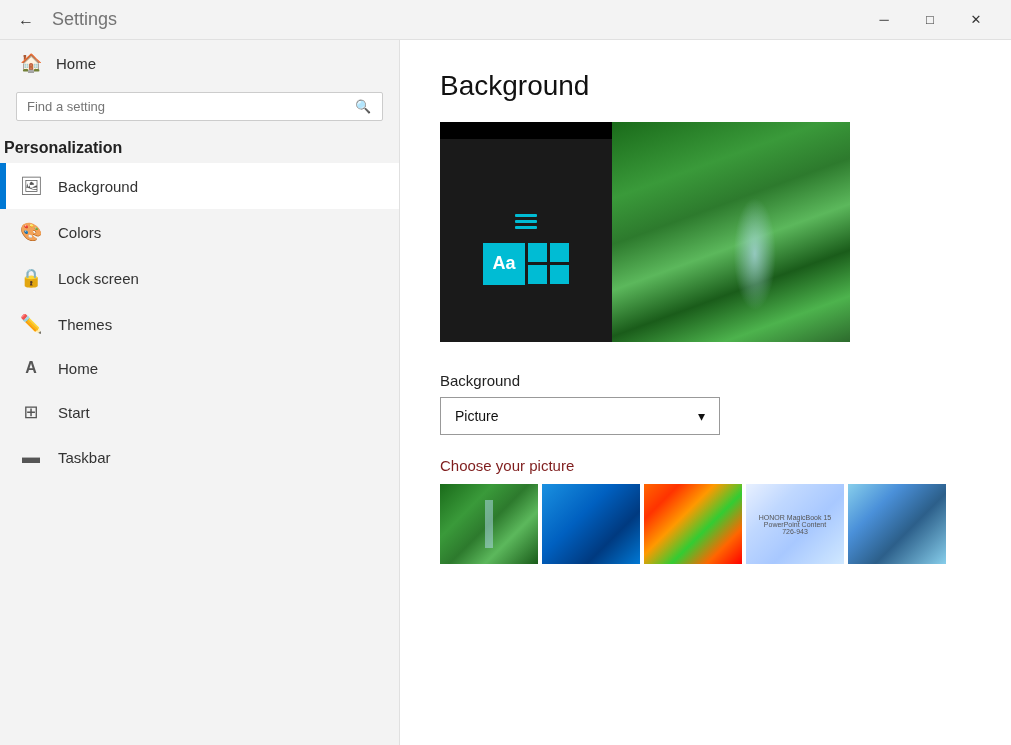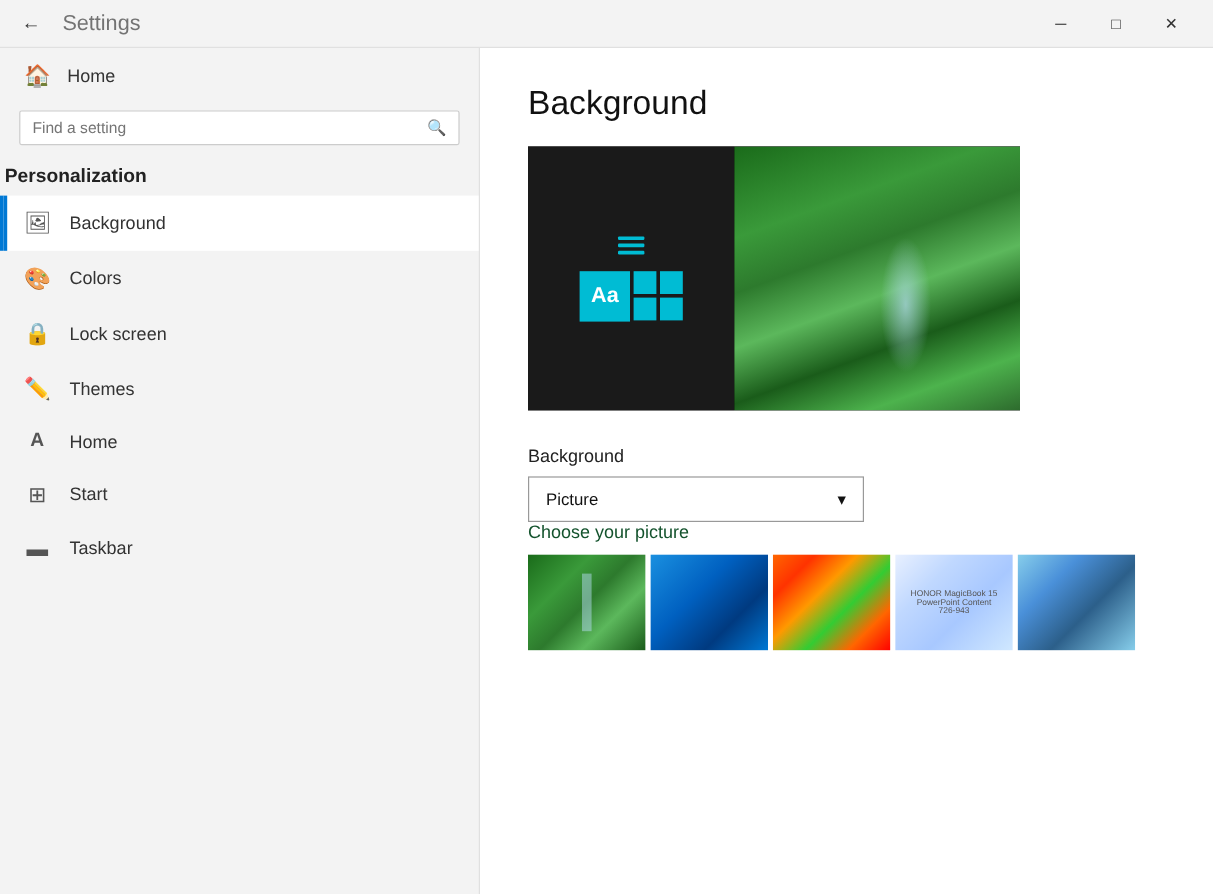--- a/index.html
+++ b/index.html
@@ -192,21 +192,21 @@
       width: 100%;
       height: 100%;
       background:
         radial-gradient(ellipse 30px 80px at 60% 60%, rgba(180,220,240,0.7) 0%, transparent 70%),
         linear-gradient(160deg, #1a6b1a 0%, #3a9a3a 25%, #2d7a2d 40%, #5cb85c 55%, #1a5c1a 70%, #4db34d 85%, #2d6b2d 100%);
     }
 
     .preview-taskbar-area {
       position: absolute;
       left: 0;
-      top: 0;
+      top: 17px;
       width: 42%;
       height: 100%;
       background: #1a1a1a;
       display: flex;
       flex-direction: column;
       align-items: center;
       justify-content: center;
       gap: 6px;
     }
 
@@ -264,25 +264,26 @@
       width: 280px;
       border: 1px solid #999;
       background: #fff;
       display: flex;
       align-items: center;
       justify-content: space-between;
       padding: 10px 14px;
       cursor: pointer;
       font-size: 14px;
       color: #111;
+      margin-bottom: 22px;
     }
 
     .choose-label {
       font-size: 15px;
-      color: #14532d;
+      color: #7f1d1d;
       margin-bottom: 10px;
     }
 
     .picture-grid {
       display: flex;
       gap: 4px;
       margin-bottom: 20px;
     }
 
     .picture-thumb {

